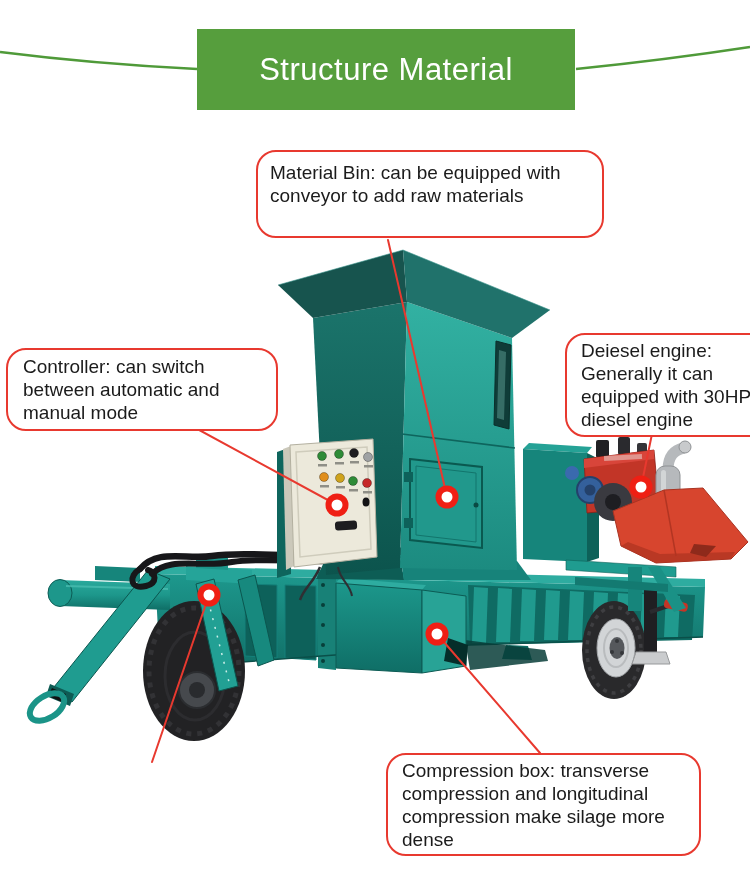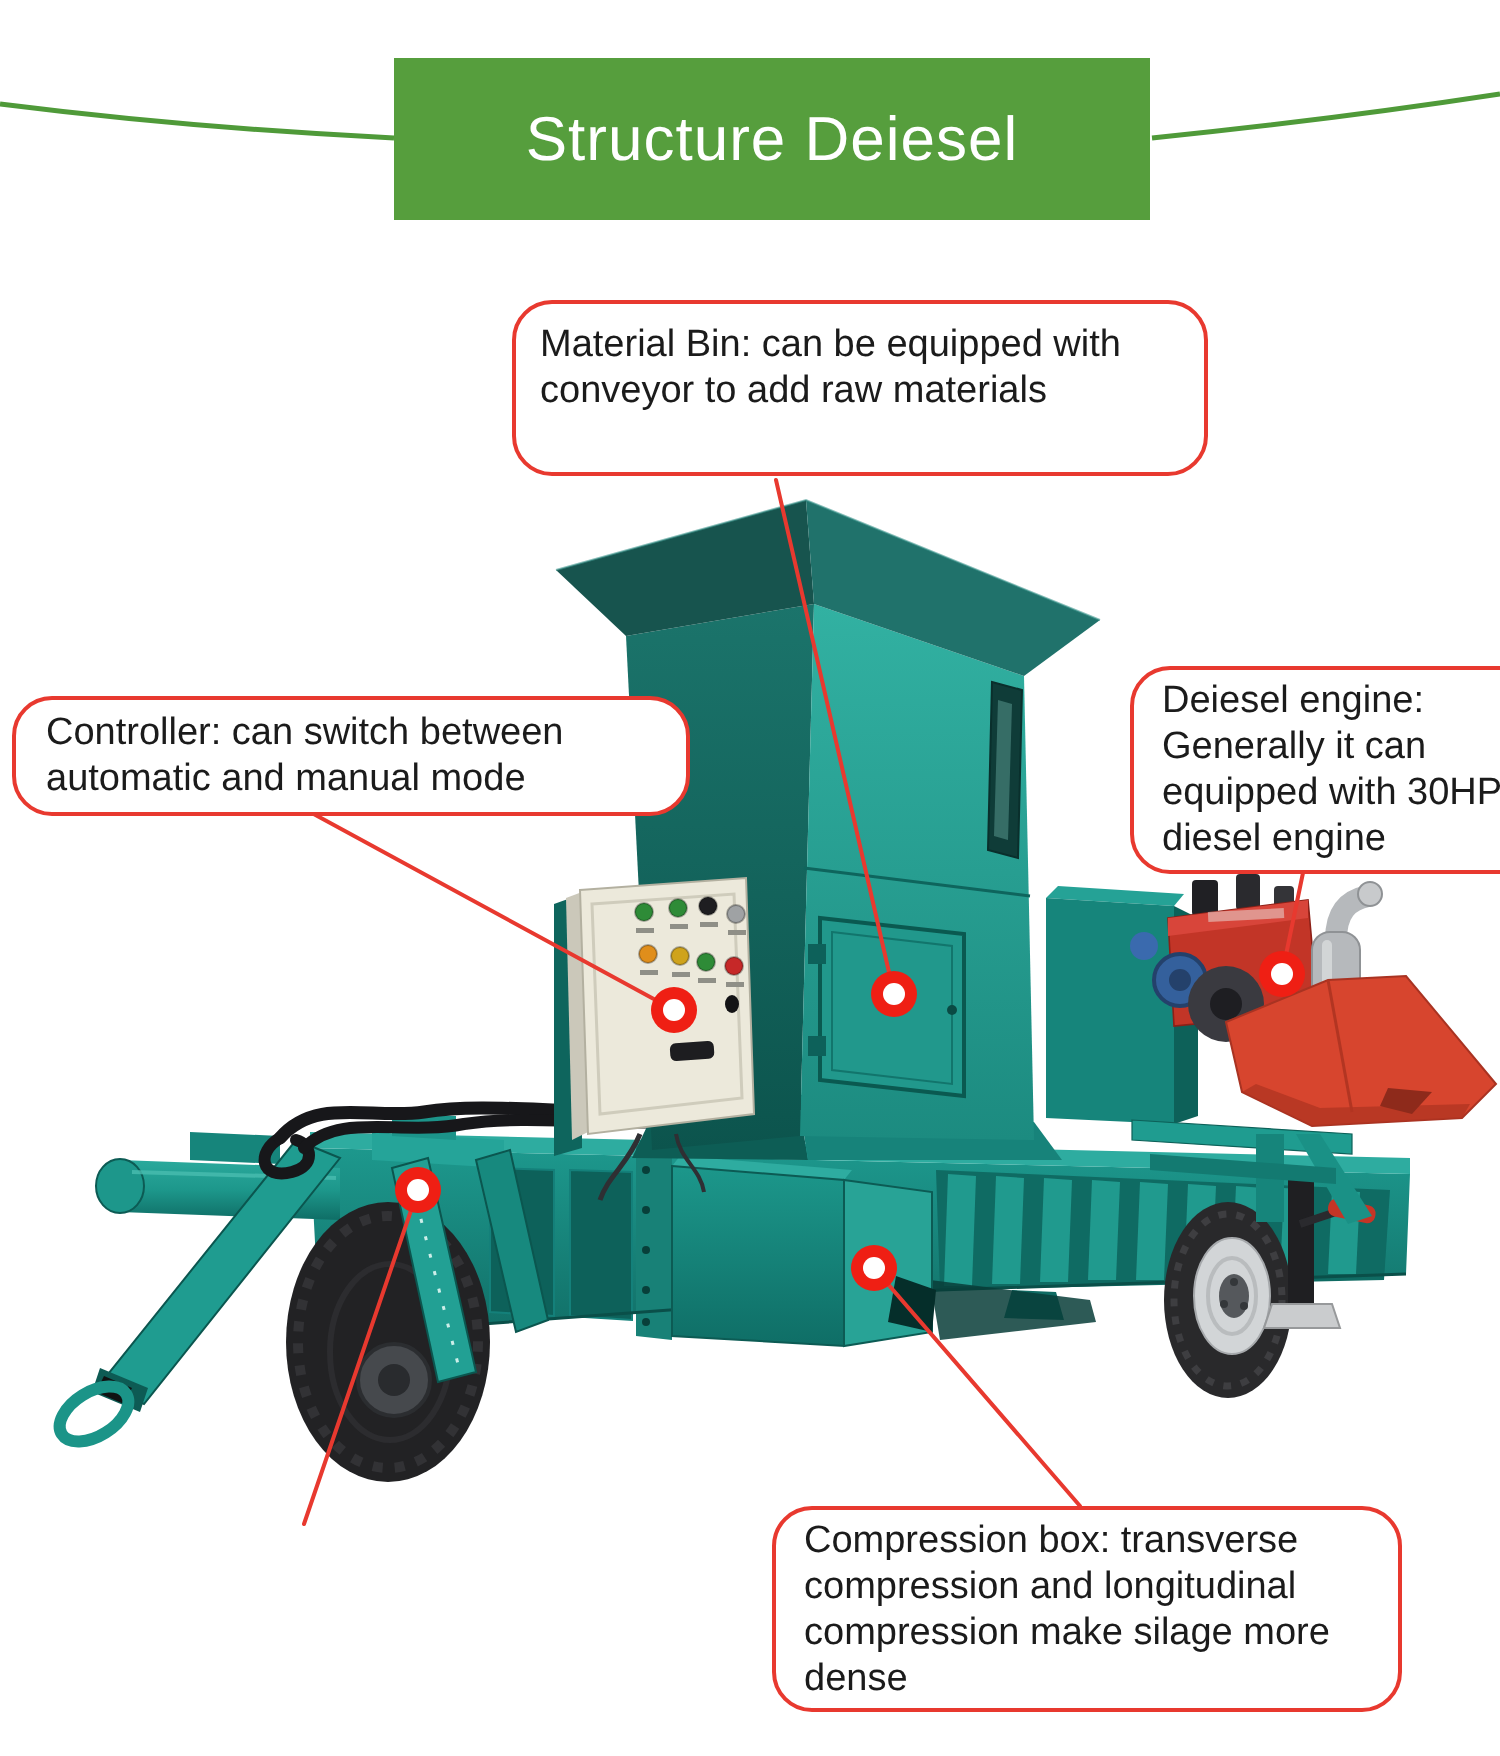--- a/index.html
+++ b/index.html
@@ -13,21 +13,21 @@
     background:var(--banner-green,#569e3d);
     color:#fff;font-size:31px;line-height:81px;text-align:center;
     letter-spacing:.5px;white-space:nowrap;
   }
   .callout{
     position:absolute;box-sizing:border-box;background:#fff;
     border:2.5px solid var(--callout-red,#e8392f);border-radius:20px;
     color:#1b1b1b;font-size:19px;line-height:23px;
   }
   .co-material   {left:256px;top:150px;width:348px;min-height:88px;padding:9px 12px 7px 12px;}
-  .co-controller {left:6px;  top:348px;width:339px;min-height:58px;padding:5px 10px 5px 15px;}
+  .co-controller {left:6px;  top:348px;width:272px;min-height:58px;padding:5px 10px 5px 15px;}
   .co-diesel     {left:521px;top:333px;width:211px;min-height:100px;padding:4px 8px 4px 14px;margin-left:44px;}
   .co-weld       {left:36px; top:762px;width:321px;min-height:84px;padding:6px 10px 6px 14px;}
   .co-compress   {left:386px;top:753px;width:315px;min-height:103px;padding:4px 8px 0 14px;}
 </style>
 </head>
 <body>
 
 <div class="stage" style="--banner-green: #569e3d; --callout-red: #e8392f;">
 
   <svg width="750" height="878" viewBox="0 0 750 878">
@@ -269,21 +269,21 @@
           <circle cx="209" cy="595" r="5.5" fill="#fff"></circle>
         </g>
       <g>
           <circle cx="437" cy="634" r="11.5" fill="#ef1f14"></circle>
           <circle cx="437" cy="634" r="5.5" fill="#fff"></circle>
         </g>
     </g>
   </svg>
 
   <div class="banner">
-    <span>Structure Deiesel</span>
+    <span>Structure Material</span>
   </div>
 
   <div class="callout co-material">
     <span>Material Bin: can be equipped with conveyor to add raw materials</span>
   </div>
   <div class="callout co-controller">
     <span>Controller: can switch between automatic and manual mode</span>
   </div>
   <div class="callout co-diesel">
     <span>Deiesel engine: Generally it can equipped with 30HP diesel engine</span>

